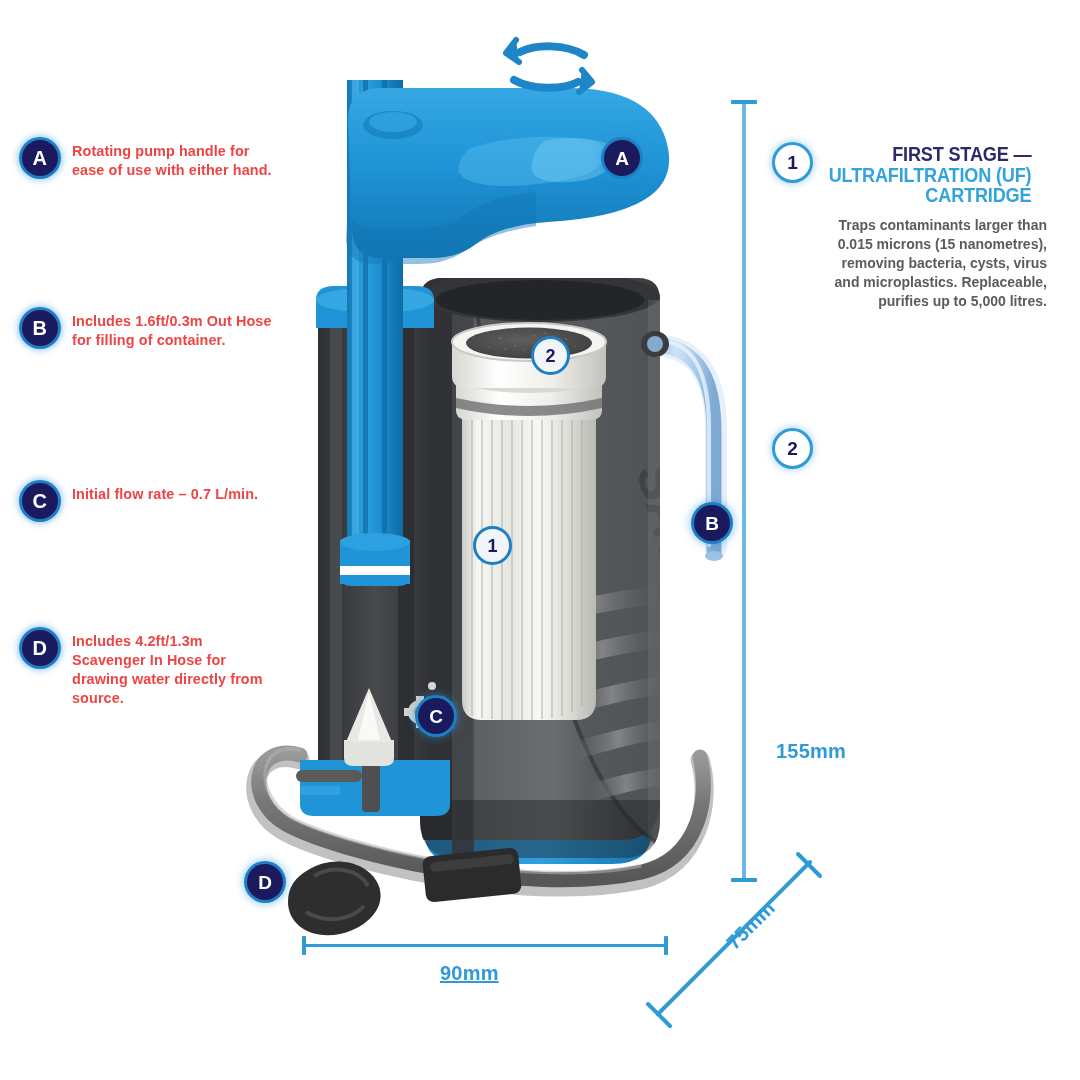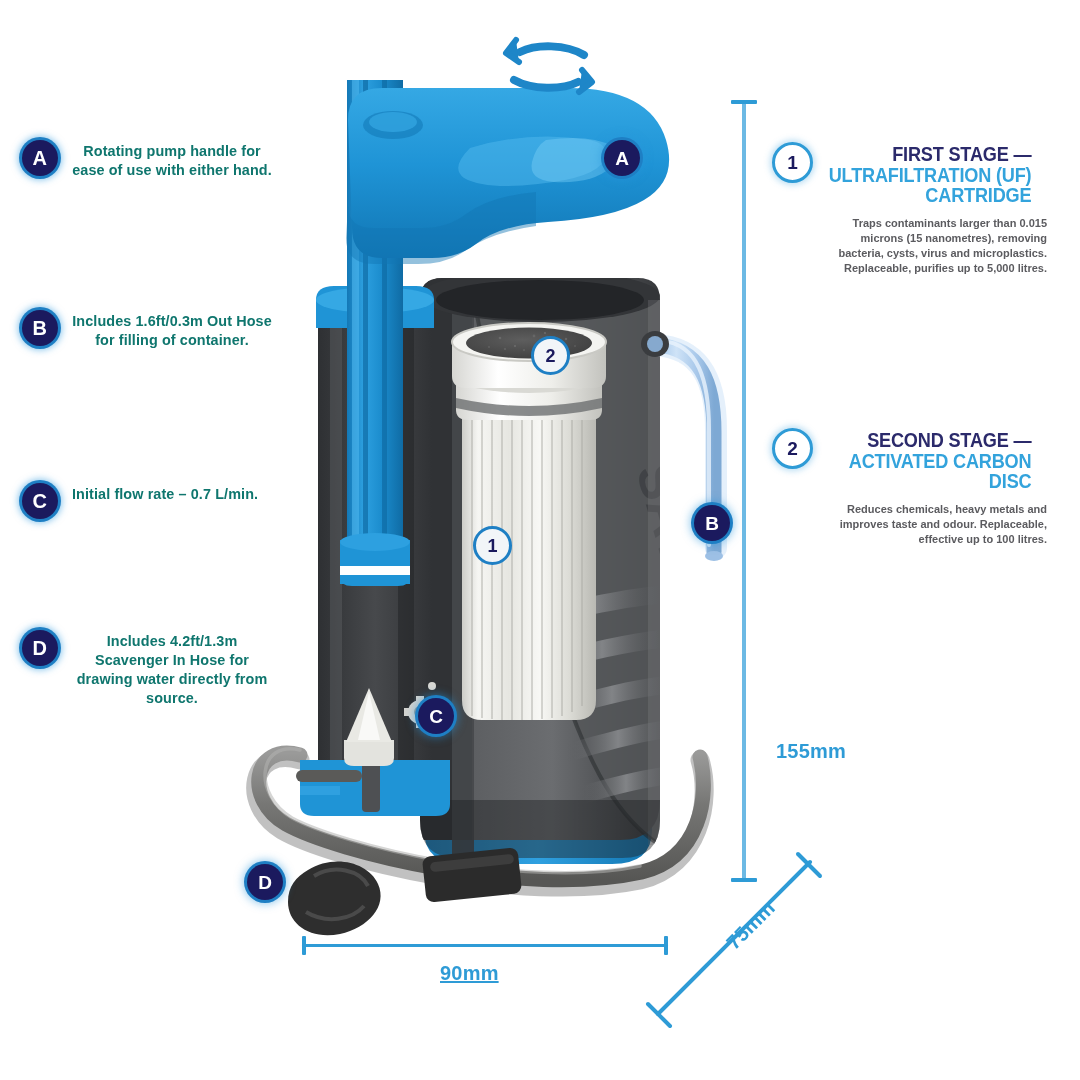--- a/index.html
+++ b/index.html
@@ -17,43 +17,43 @@
   .badge-letter{
     flex:0 0 auto;width:36px;height:36px;border-radius:50%;
     background:#1b1a5e;
     box-shadow:0 0 0 3px #1e7fc4, 0 0 7px 4px rgba(40,150,220,.55);
     color:#fff;font-size:20px;font-weight:bold;
     display:flex;align-items:center;justify-content:center;
     line-height:1;letter-spacing:.5px;
     font-family:"Liberation Sans", sans-serif;
   }
   .feature-text{
-    font-size:14.4px;font-weight:bold;line-height:1.33;color:#0f766e;
-    padding-top:2px;letter-spacing:.1px;text-align:center;
+    font-size:14.4px;font-weight:bold;line-height:1.33;color:#ef4444;
+    padding-top:2px;letter-spacing:.1px;
   }
 
   
   .stage-block{position:absolute;width:275px;display:flex;gap:12px;align-items:flex-start;}
   .badge-num{
     flex:0 0 auto;width:35px;height:35px;border-radius:50%;
     border:3px solid #2e9bd6;background:#fff;
     color:#1b1a5e;font-size:19px;font-weight:bold;
     display:flex;align-items:center;justify-content:center;line-height:1;
     box-shadow:0 0 6px 2px rgba(60,160,220,.35);
   }
   .stage-body{width:228px;text-align:right;}
   .stage-head{
     font-size:19.5px;font-weight:bold;line-height:1.06;
     letter-spacing:-.2px;margin:2px 0 10px 0;
     font-family:"Liberation Sans", sans-serif;
     transform:scaleX(.93);transform-origin:left top;
   }
   .stage-head .t1{color:#2b2a6b;display:block;}
   .stage-head .t2{color:#33a3dc;display:block;}
-  .stage-desc{font-size:11px;font-weight:bold;line-height:1.36;color:#5b5b5f;}
+  .stage-desc{font-size:14px;font-weight:bold;line-height:1.36;color:#5b5b5f;}
 
   
   .dim-label{position:absolute;color:#2e9bd6;font-size:20px;font-weight:bold;letter-spacing:.2px;}
   .dim-line-v{position:absolute;width:4px;background:#6cb9e4;border-radius:2px;}
   .dim-line-h{position:absolute;height:3px;background:#2e9bd6;border-radius:2px;}
   .dim-cap{position:absolute;background:#2e9bd6;border-radius:1px;}
 
   
   .prod{position:absolute;left:0;top:0;width:1080px;height:1080px;}
 
@@ -332,27 +332,20 @@
       <div class="stage-head">
         <span class="t1">FIRST STAGE —</span>
         <span class="t2">ULTRAFILTRATION (UF) CARTRIDGE</span>
       </div>
       <div class="stage-desc">Traps contaminants larger than 0.015 microns (15 nanometres), removing bacteria, cysts, virus and microplastics. Replaceable, purifies up to 5,000 litres.</div>
     </div>
   </div>
 
   <div class="stage-block" style="left:772px;top:428px;">
     <div class="badge-num">2</div>
-    <div class="stage-body">
-      <div class="stage-head">
-        <span class="t1">SECOND STAGE —</span>
-        <span class="t2">ACTIVATED CARBON DISC</span>
-      </div>
-      <div class="stage-desc">Reduces chemicals, heavy metals and improves taste and odour. Replaceable, effective up to 100 litres.</div>
-    </div>
   </div>
 
   <div class="dim-line-v" style="left:742px;top:100px;height:782px;"></div>
   <div class="dim-cap" style="left:731px;top:100px;width:26px;height:4px;"></div>
   <div class="dim-cap" style="left:731px;top:878px;width:26px;height:4px;"></div>
   <div class="dim-label" style="left:776px;top:740px;">155mm</div>
 
   <div class="dim-line-h" style="left:302px;top:944px;width:366px;"></div>
   <div class="dim-cap" style="left:302px;top:936px;width:4px;height:19px;"></div>
   <div class="dim-cap" style="left:664px;top:936px;width:4px;height:19px;"></div>

